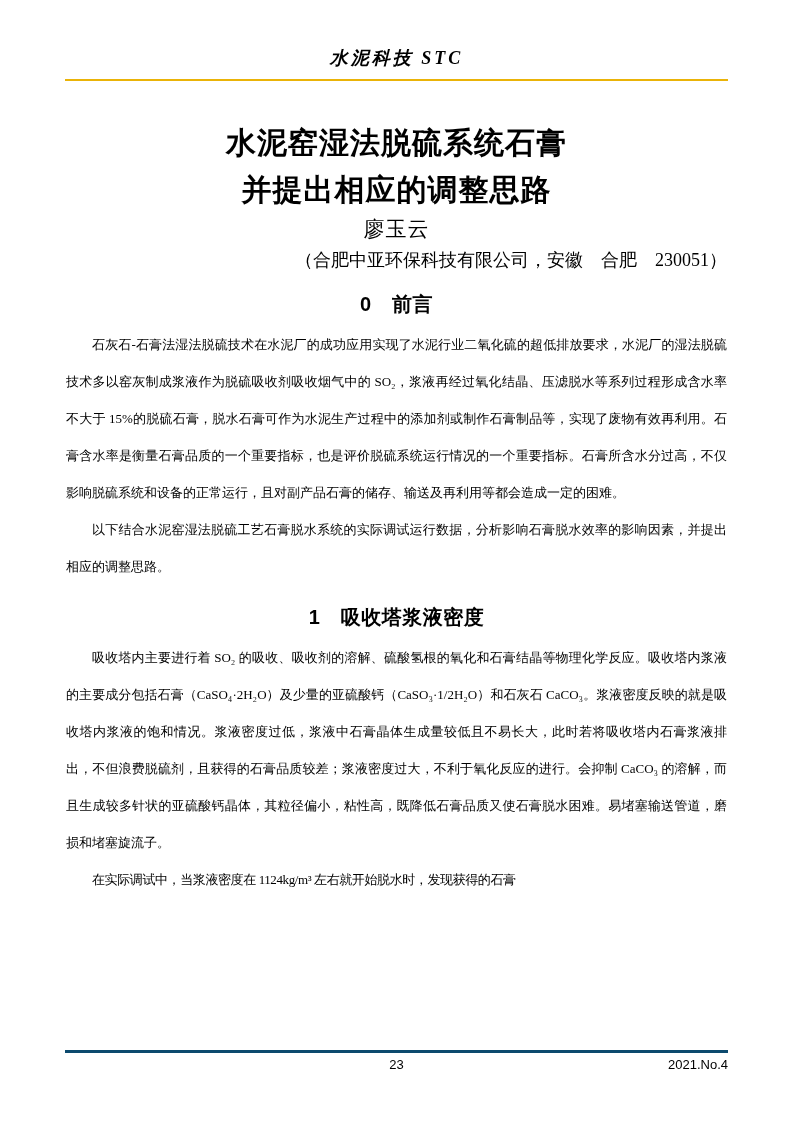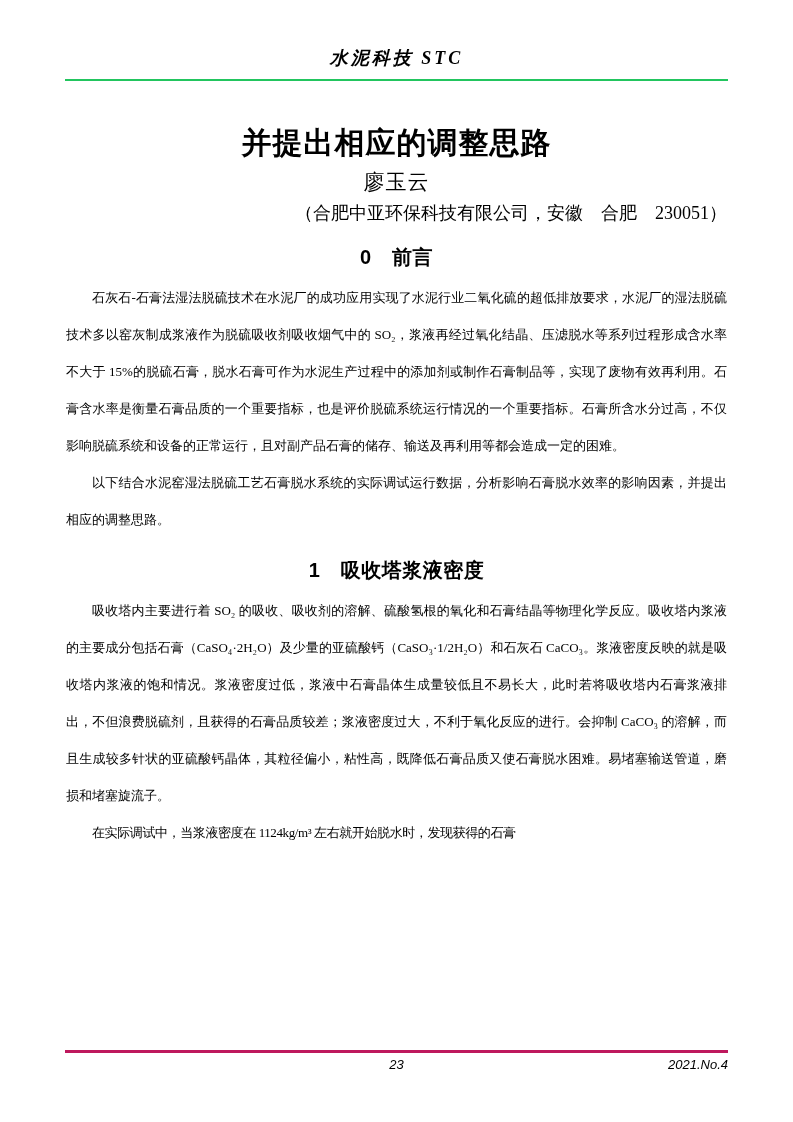--- a/index.html
+++ b/index.html
@@ -13,21 +13,21 @@
     color: #000000;
     overflow: hidden;
     font-family: "Liberation Serif", "DejaVu Serif", serif;
   }
   
   .journal-header {
     margin: 0 65px;
     padding-top: 46px;
     padding-bottom: 9px;
     text-align: center;
-    border-bottom: 2px solid #22c55e;
+    border-bottom: 2px solid #eab308;
   }
   .journal-title {
     font-family: "Liberation Serif", "DejaVu Serif", serif;
     font-style: italic;
     font-weight: 700;
     font-size: 18px;
     letter-spacing: 3px;
   }
   
   .content { margin: 0 66px; }
@@ -72,23 +72,22 @@
     white-space: nowrap;
     overflow: hidden;
     letter-spacing: -0.4px;
   }
   
   .page-footer {
     position: absolute;
     left: 65px;
     right: 65px;
     top: 1050px;
-    border-top: 3px solid #be185d;
+    border-top: 3px solid #0c4a6e;
     height: 30px;
-    font-style: italic;
   }
   .page-number {
     position: absolute;
     top: 4px;
     left: 50%;
     transform: translateX(-50%);
     font-family: "Liberation Sans", "DejaVu Sans", sans-serif;
     font-size: 13px;
   }
   .issue-label {
@@ -104,20 +103,21 @@
 
 <div class="page">
 
   <header class="journal-header">
     <span class="journal-title">水泥科技 STC</span>
   </header>
 
   <main class="content">
 
     <h1 class="article-title">
+      <span class="tline">水泥窑湿法脱硫系统石膏</span>
       <span class="tline">并提出相应的调整思路</span>
     </h1>
 
     <div class="author-name">廖玉云</div>
 
     <div class="affiliation">（合肥中亚环保科技有限公司，安徽　合肥　230051）</div>
 
     <h2 class="section-heading">0　前言</h2>
 
     <p class="body-para">石灰石-石膏法湿法脱硫技术在水泥厂的成功应用实现了水泥行业二氧化硫的超低排放要求，水泥厂的湿法脱硫技术多以窑灰制成浆液作为脱硫吸收剂吸收烟气中的 SO₂，浆液再经过氧化结晶、压滤脱水等系列过程形成含水率不大于 15%的脱硫石膏，脱水石膏可作为水泥生产过程中的添加剂或制作石膏制品等，实现了废物有效再利用。石膏含水率是衡量石膏品质的一个重要指标，也是评价脱硫系统运行情况的一个重要指标。石膏所含水分过高，不仅影响脱硫系统和设备的正常运行，且对副产品石膏的储存、输送及再利用等都会造成一定的困难。</p>

